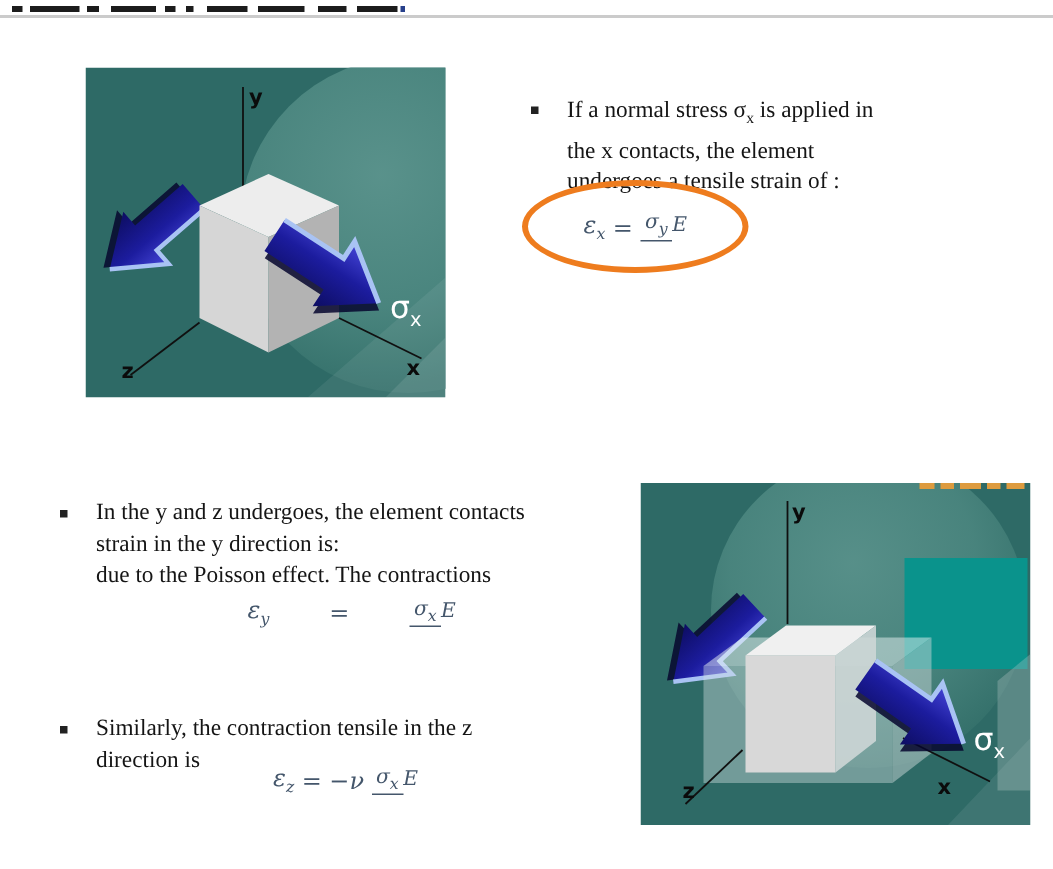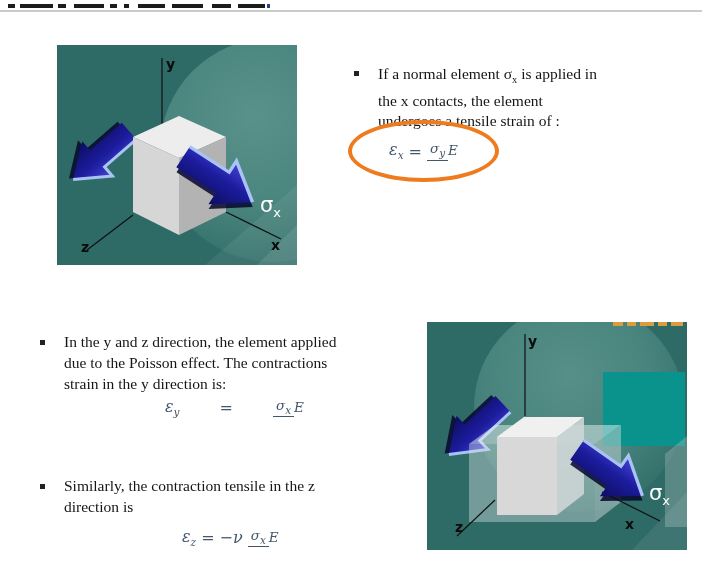--- a/index.html
+++ b/index.html
@@ -33,21 +33,21 @@
            font-style:italic;font-size:16px;}
   .formula sub{font-size:10.5px;}
   .frac{display:inline-flex;flex-direction:row;align-items:center;
         font-size:13.5px;line-height:1.18;}
   .frac .num{border-bottom:1.4px solid currentColor;padding:0 3px;}
   .f-ellipse{position:absolute;left:348px;top:120px;width:143px;height:54px;
              border:4px solid var(--ellipse_orange,#ee7c1e);border-radius:50%;
              display:flex;align-items:center;justify-content:center;}
   .f-ellipse .formula{position:static;align-items:center;}
   .fy{left:165px;top:397px;gap:40px;}
-  .fz{left:182px;top:509px;margin-top:18px;}
+  .fz{left:182px;top:509px;}
 
   svg{display:block;}
 </style>
 </head>
 <body>
 
 <div class="page">
 
   <div class="top-frag">
       <span class="frag" style="left: 8px; width: 7px;"></span>
@@ -109,43 +109,43 @@
       <text x="109" y="24" font-family="DejaVu Sans, sans-serif" font-weight="bold" font-size="14" fill="#0b0b0b">y</text>
       <text x="24" y="207" font-family="DejaVu Sans, sans-serif" font-weight="bold" font-size="14" fill="#0b0b0b">z</text>
       <text x="214" y="205" font-family="DejaVu Sans, sans-serif" font-weight="bold" font-size="14" fill="#0b0b0b">x</text>
       <text x="203" y="167" font-family="DejaVu Sans, sans-serif" font-size="21" fill="#ffffff"><tspan>σ</tspan><tspan font-size="13" dy="5">x</tspan></text>
     </svg>
   </div>
 
   <div class="tblock tb1">
     <span class="bullet-sq"></span>
     <div class="tlines">
-      <div class="tline"><span>If a normal element </span><span><span>σ</span><sub>x</sub></span><span> is applied in</span></div>
+      <div class="tline"><span>If a normal stress </span><span><span>σ</span><sub>x</sub></span><span> is applied in</span></div>
       <div class="tline">the x contacts, the element</div>
       <div class="tline">undergoes a tensile strain of :</div>
     </div>
   </div>
 
   <div class="f-ellipse">
     <div class="formula">
       <span class="f-sym"><span>ε</span><sub>x</sub></span>
       <span class="f-eq">=</span>
       <span class="frac">
           <span class="num"><span>σ</span><sub>y</sub></span>
           <span class="den">E</span>
         </span>
     </div>
   </div>
 
   <div class="tblock tb2">
     <span class="bullet-sq" style="top:9px"></span>
     <div class="tlines">
-      <div class="tline">In the y and z direction, the element applied</div>
+      <div class="tline">In the y and z undergoes, the element contacts</div>
+      <div class="tline">strain in the y direction is:</div>
       <div class="tline">due to the Poisson effect. The contractions</div>
-      <div class="tline">strain in the y direction is:</div>
     </div>
   </div>
 
   <div class="formula fy">
     <span class="f-sym"><span>ε</span><sub>y</sub></span>
     <span class="f-eq">=</span>
     <span class="frac">
         <span class="num"><span>σ</span><sub>x</sub></span>
         <span class="den">E</span>
       </span>

